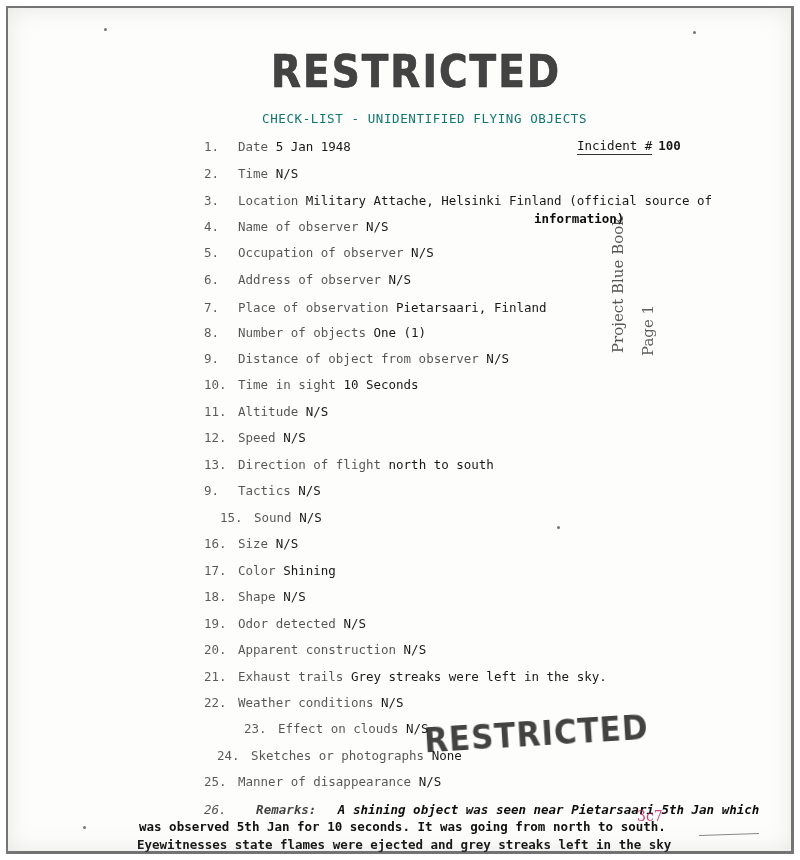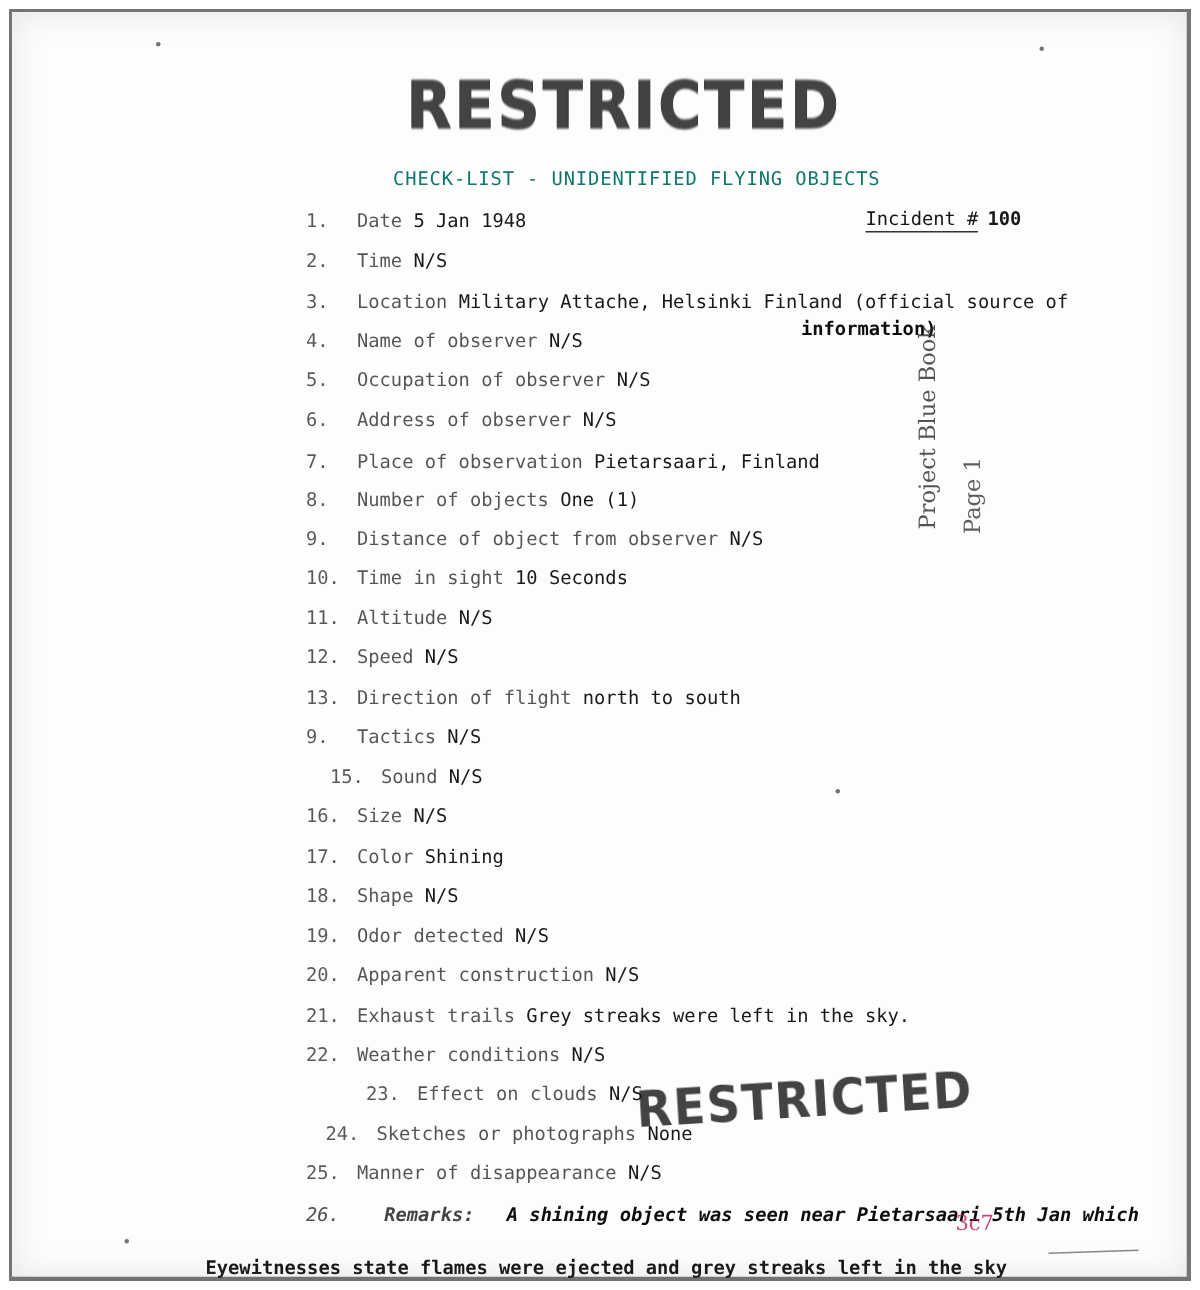--- a/index.html
+++ b/index.html
@@ -372,20 +372,21 @@
         <span class="val">N/S</span>
       </div>
 
     </div>
 
     <div class="remarks" style="left:195px; top:793px;">
       <span class="rnum">26.</span>
       <span style="display:inline-block;width:22px"></span><span class="rlbl">Remarks:</span>
       <span style="display:inline-block;width:14px"></span><span class="rbody">A shining object was seen near Pietarsaari 5th Jan which</span>
     </div>
+    <div class="remarks-l2" style="left:130px; top:811px;">was observed 5th Jan for 10 seconds.  It was going from north to south.</div>
     <div class="remarks-l3" style="left:128px; top:829px;text-align:center;">Eyewitnesses state flames were ejected and grey streaks left in the sky</div>
 
     <div class="stamp-bottom">RESTRICTED</div>
 
     <div class="margin-note">Project Blue Book</div>
     <div class="margin-note2">Page 1</div>
 
     <div class="pen-bottom">3c7</div>
     <div class="pen-line"></div>
 

